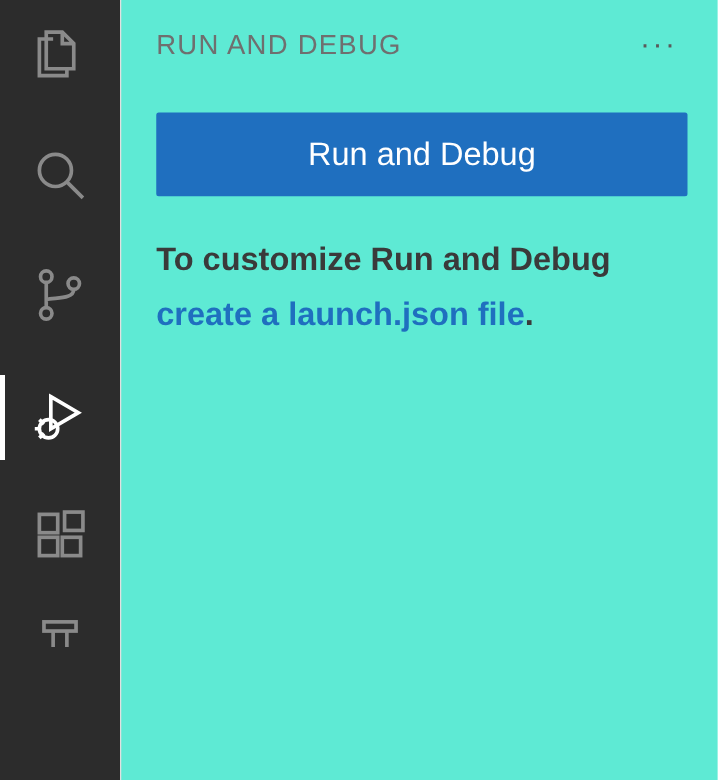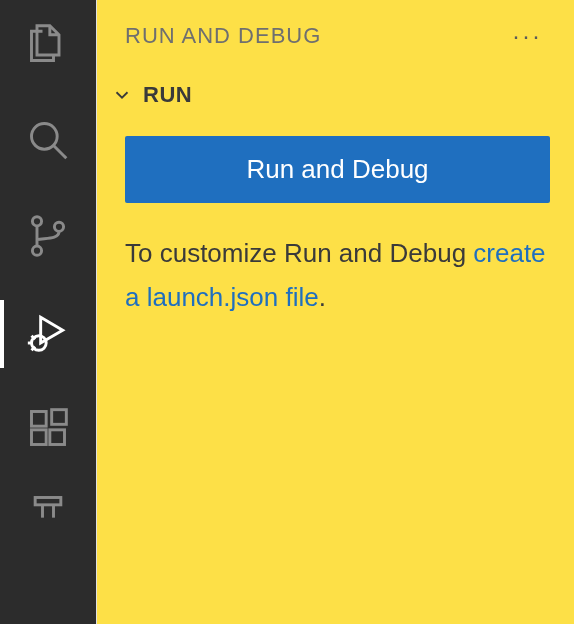--- a/index.html
+++ b/index.html
@@ -47,21 +47,21 @@
       top: -6px;
       bottom: -6px;
       width: 4px;
       background: #ffffff;
     }
     .activity-bar .ab-item.active svg {
       stroke: #ffffff;
     }
     .sidebar {
       flex: 1;
-      background: #fde047;
+      background: #5eead4;
       display: flex;
       flex-direction: column;
       border-left: 1px solid #e0e0e0;
     }
     .sidebar-header {
       display: flex;
       align-items: center;
       justify-content: space-between;
       padding: 22px 28px 22px 28px;
     }
@@ -115,20 +115,21 @@
       font-weight: 400;
       padding: 18px 0;
       width: 100%;
       cursor: pointer;
       border-radius: 2px;
     }
     .desc {
       font-size: 26px;
       line-height: 1.7;
       color: #3a3a3a;
+      font-weight: bold;
     }
     .desc .link {
       color: #1f6fbf;
       cursor: pointer;
     }
   </style>
 </head>
 <body>
 
 <div class="activity-bar">
@@ -189,28 +190,20 @@
     </span>
   </div>
 </div>
 
 <div class="sidebar">
   <div class="sidebar-header">
     <span class="sidebar-title">RUN AND DEBUG</span>
     <span class="more-btn">···</span>
   </div>
 
-  <div class="section-header">
-    <span class="chevron">
-      <svg viewBox="0 0 24 24">
-          <polyline points="6 9 12 15 18 9"></polyline>
-        </svg>
-    </span>
-    <span class="section-label">RUN</span>
-  </div>
 
   <div class="section-body">
     <button class="run-debug-btn">Run and Debug</button>
 
     <p class="desc">
       <span>To customize Run and Debug </span><span class="link">create a launch.json file</span><span>.</span>
     </p>
 
   </div>
 </div>

